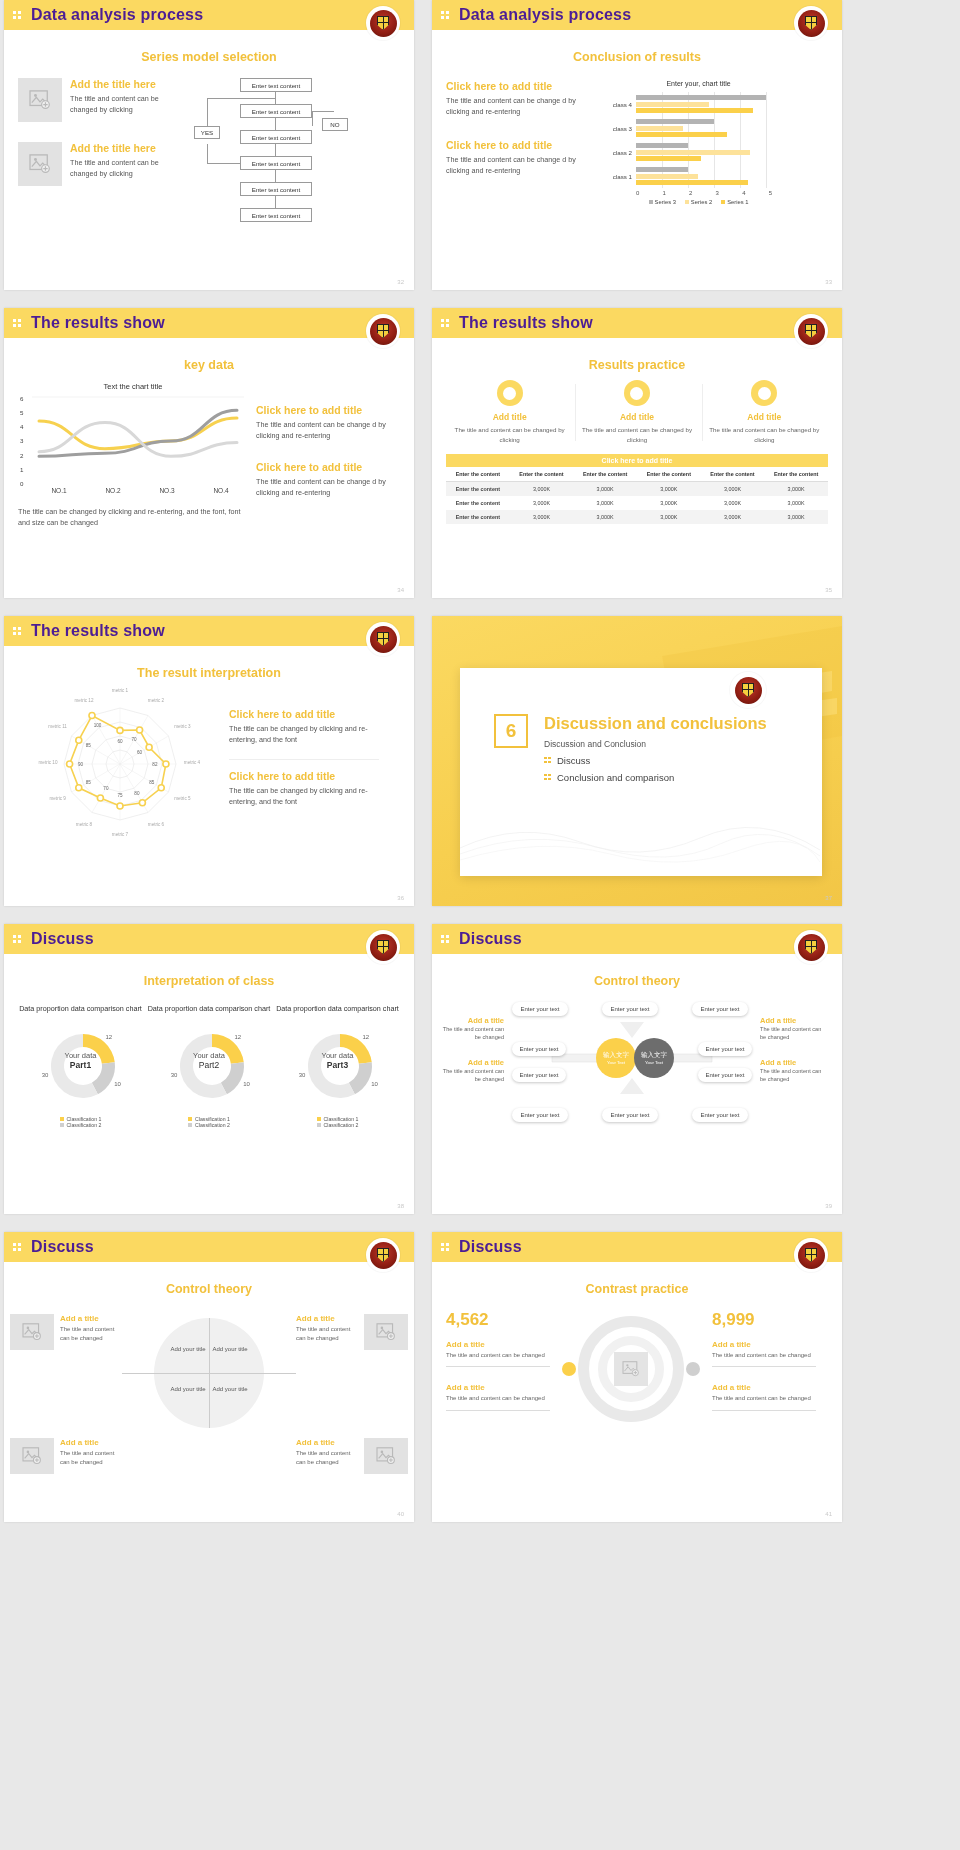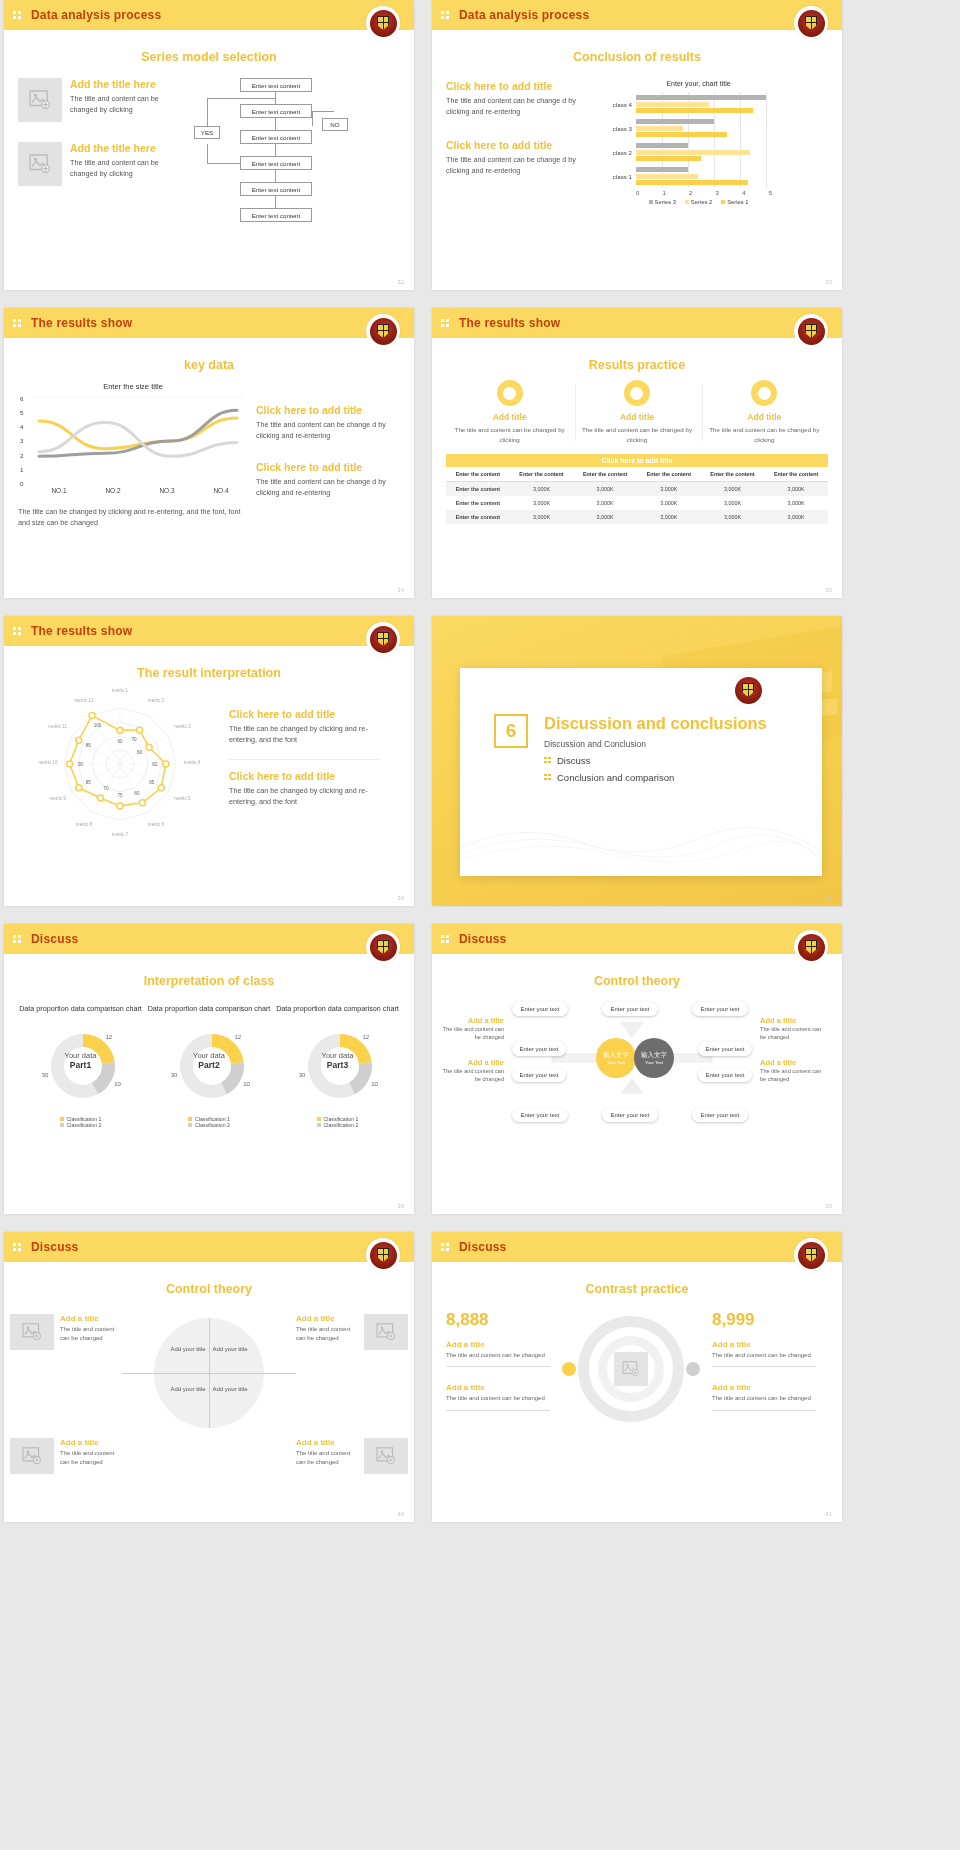--- a/index.html
+++ b/index.html
@@ -14,21 +14,21 @@
   .slide { width:410px; height:290px; background:#fff; position:relative; overflow:hidden;
            box-shadow:0 0 2px rgba(0,0,0,.12); }
   
   .hdr { height:30px; background:#fbd961; display:flex; align-items:center; position:relative; }
   .hdr-dots { width:11px; height:11px; margin-left:9px; margin-right:7px; position:relative; }
   .hdr-dots i { position:absolute; width:3px; height:3px; background:#fff; display:block; }
   .hdr-dots i:nth-child(1){left:0;top:1px;}
   .hdr-dots i:nth-child(2){left:5px;top:1px;}
   .hdr-dots i:nth-child(3){left:0;top:6px;}
   .hdr-dots i:nth-child(4){left:5px;top:6px;}
-  .hdr-title { color:#c2410c; font-size:12px; font-weight:bold; letter-spacing:.2px;text-align:center; }
+  .hdr-title { color:#4c1d95; font-size:16px; font-weight:bold; letter-spacing:.2px;text-align:center; }
   .crest { position:absolute; right:14px; top:6px; width:34px; height:34px; border-radius:50%;
            background:#fff; display:flex; align-items:center; justify-content:center; z-index:5;
            box-shadow:0 0 0 1px rgba(0,0,0,.03); }
   .crest .ring { width:27px; height:27px; border-radius:50%;
                  background:radial-gradient(circle at 50% 40%, #c0392b 0%, #8e1d12 60%, #5c120a 100%);
                  display:flex; align-items:center; justify-content:center; }
   .crest .shield { width:12px; height:14px; background:#f4d03f;
                    border:1px solid #222;
                    clip-path:polygon(0 0,100% 0,100% 62%,50% 100%,0 62%); position:relative; }
   .crest .shield:before{content:"";position:absolute;left:50%;top:0;width:1px;height:100%;background:#222;}
@@ -306,21 +306,21 @@
     <span class="hdr-title">The results show</span>
   </div>
   <div class="crest">
         <div class="ring">
           <div class="shield"></div>
         </div>
       </div>
   <div class="sub">key data</div>
   <div class="body" style="display:flex;margin-top:10px;gap:8px;">
     <div style="width:230px;">
-      <div class="lc-title">Enter the size title</div>
+      <div class="lc-title">Text the chart title</div>
       <div style="position:relative;height:92px;margin-top:4px;">
         <div id="lc-y" style="position:absolute;left:2px;top:0;height:100%;display:flex;flex-direction:column;justify-content:space-between;font-size:6.2px;color:#444;">
               <span>6</span>
               <span>5</span>
               <span>4</span>
               <span>3</span>
               <span>2</span>
               <span>1</span>
               <span>0</span>
             </div>
@@ -603,21 +603,21 @@
             </div></div><div class="dn-leg"><div><b style="background:#fbd04a"></b>Classification 1</div><div><b style="background:#cfcfcf"></b>Classification 2</div></div></div>
         <div class="donut-col"><div class="dn-head">Data proportion data comparison chart</div><div style="position:relative;width:110px;margin:6px auto 0;height:92px;"><svg width="100" height="90" viewBox="0 0 90 90" style="margin-left:5px">
               <path d="M45 13 A32 32 0 0 1 76.76668397113772 41.142826231829666 L63.861468607863024 42.70980307514886 A19 19 0 0 0 45 26 Z" fill="#fbd04a"></path>
               <text x="70.86178367139101" y="17.808080821327056" font-size="6" fill="#666" text-anchor="middle">12</text>
               <path d="M76.76668397113772 41.142826231829666 A32 32 0 0 1 59.8711415054006 73.33459282090271 L53.82974026883161 61.82366448741099 A19 19 0 0 0 63.861468607863024 42.70980307514886 Z" fill="#cfcfcf"></path>
               <text x="79.5327850004752" y="65.12420370970696" font-size="6" fill="#666" text-anchor="middle">10</text>
               <path d="M59.8711415054006 73.33459282090271 A32 32 0 1 1 44.99999999999999 13 L45 26 A19 19 0 1 0 53.82974026883161 61.82366448741099 Z" fill="#e9e9e9"></path>
               <text x="7.133269120383979" y="56.333310907214766" font-size="6" fill="#666" text-anchor="middle">30</text>
             </svg><div style="position:absolute;left:0;right:0;top:30px;text-align:center;pointer-events:none;">
               <div style="font-size:7.5px;color:#555;">Your data</div>
-              <div style="font-size:8.5px;color:#333;font-weight:bold;">Part2</div>
+              <div style="font-size:8.5px;color:#333;font-weight:normal;">Part2</div>
             </div></div><div class="dn-leg"><div><b style="background:#fbd04a"></b>Classification 1</div><div><b style="background:#cfcfcf"></b>Classification 2</div></div></div>
         <div class="donut-col"><div class="dn-head">Data proportion data comparison chart</div><div style="position:relative;width:110px;margin:6px auto 0;height:92px;"><svg width="100" height="90" viewBox="0 0 90 90" style="margin-left:5px">
               <path d="M45 13 A32 32 0 0 1 76.76668397113772 41.142826231829666 L63.861468607863024 42.70980307514886 A19 19 0 0 0 45 26 Z" fill="#fbd04a"></path>
               <text x="70.86178367139101" y="17.808080821327056" font-size="6" fill="#666" text-anchor="middle">12</text>
               <path d="M76.76668397113772 41.142826231829666 A32 32 0 0 1 59.8711415054006 73.33459282090271 L53.82974026883161 61.82366448741099 A19 19 0 0 0 63.861468607863024 42.70980307514886 Z" fill="#cfcfcf"></path>
               <text x="79.5327850004752" y="65.12420370970696" font-size="6" fill="#666" text-anchor="middle">10</text>
               <path d="M59.8711415054006 73.33459282090271 A32 32 0 1 1 44.99999999999999 13 L45 26 A19 19 0 1 0 53.82974026883161 61.82366448741099 Z" fill="#e9e9e9"></path>
               <text x="7.133269120383979" y="56.333310907214766" font-size="6" fill="#666" text-anchor="middle">30</text>
             </svg><div style="position:absolute;left:0;right:0;top:30px;text-align:center;pointer-events:none;">
               <div style="font-size:7.5px;color:#555;">Your data</div>
@@ -796,21 +796,21 @@
     <span class="hdr-title">Discuss</span>
   </div>
   <div class="crest">
         <div class="ring">
           <div class="shield"></div>
         </div>
       </div>
   <div class="sub">Contrast practice</div>
   <div style="display:flex;padding:0 14px;margin-top:14px;gap:6px;align-items:flex-start;">
     <div style="width:104px;">
-      <div class="big-num">8,888</div>
+      <div class="big-num">4,562</div>
       <div style="margin-top:10px;">
         <div class="q-t">Add a title</div>
         <div class="q-x">The title and content can be changed</div>
         <div class="uline"></div>
       </div>
       <div style="margin-top:16px;">
         <div class="q-t">Add a title</div>
         <div class="q-x">The title and content can be changed</div>
         <div class="uline"></div>
       </div>

